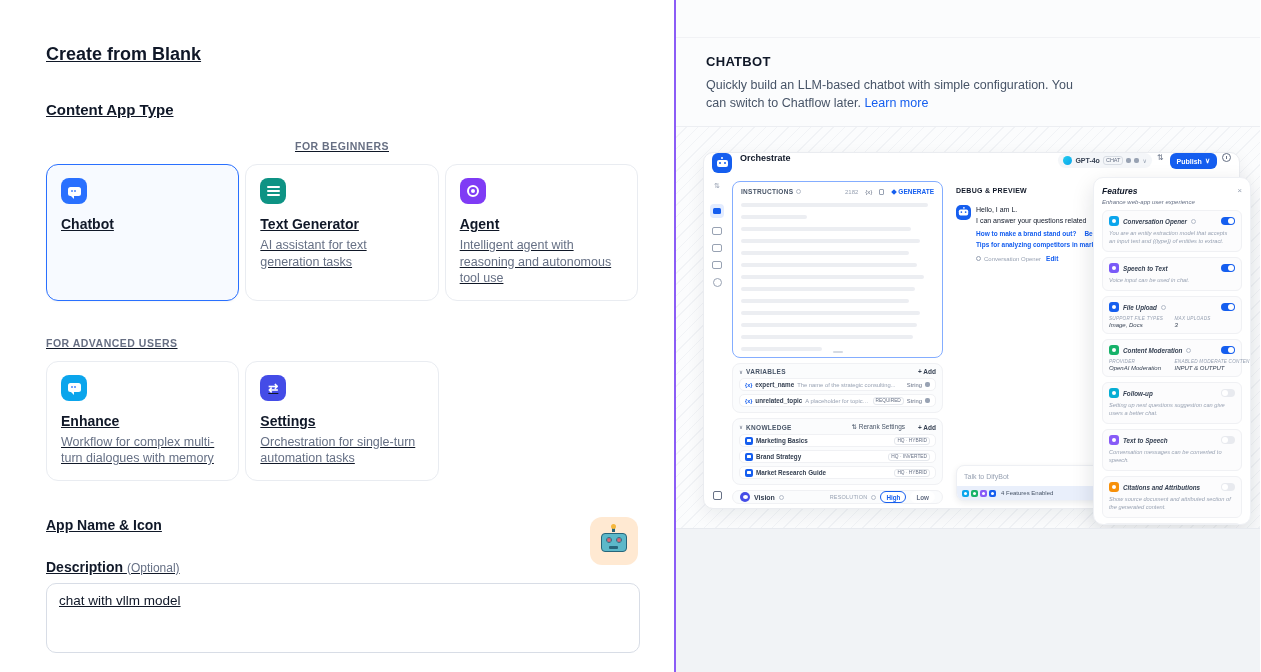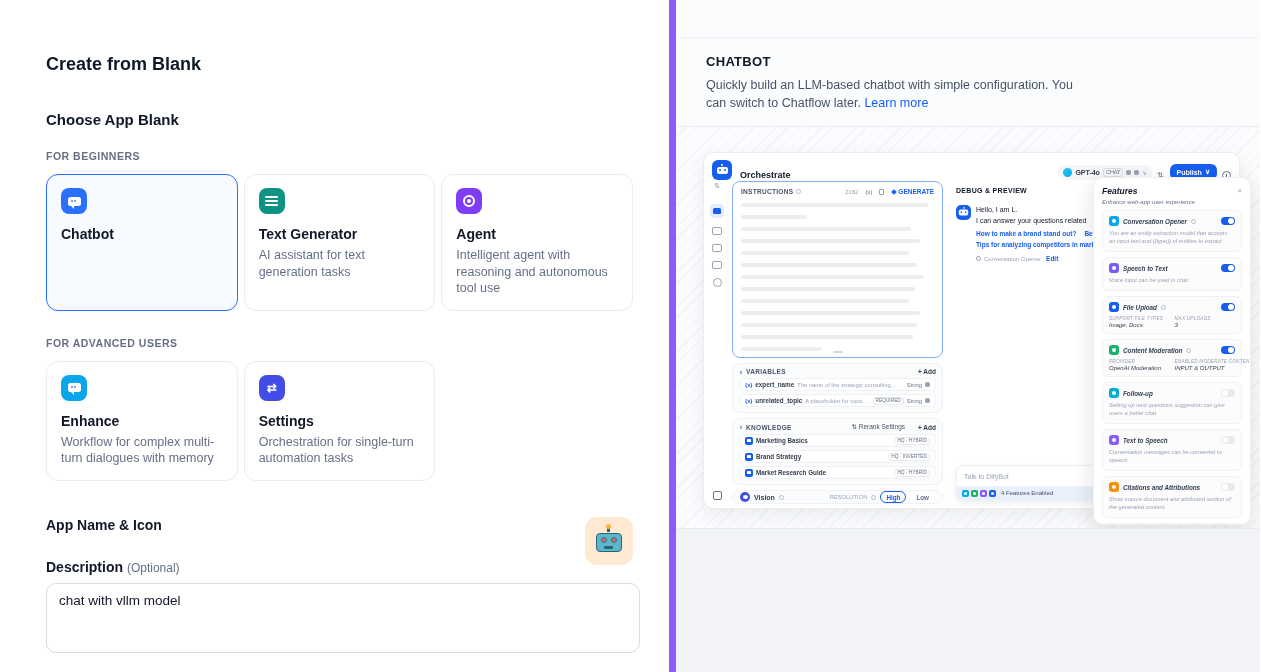--- a/index.html
+++ b/index.html
@@ -1,26 +1,26 @@
 <!DOCTYPE html>
 <html><head>
 <meta charset="utf-8">
 <style>
   * { margin:0; padding:0; box-sizing:border-box; }
   html,body { width:1261px; height:672px; }
   body { font-family:"Liberation Sans", sans-serif; background:#fff; color:#101828; overflow:hidden; }
   .app { display:flex; width:1261px; height:672px; }
 
   
-  .left-panel { width:676px; height:100%; background:#fff; border-right:7px solid #8b5cf6; padding:10px 36px 0 46px; }
+  .left-panel { width:676px; height:100%; background:#fff; border-right:2px solid #8b5cf6; padding:0 36px 0 46px;text-decoration:underline; }
   .page-title { margin-top:44px; font-size:18px; font-weight:700; color:#101828; }
   .section-label { margin-top:36px; font-size:15px; font-weight:700; color:#101828; }
   .group-label { font-size:10.5px; font-weight:600; color:#676f83; letter-spacing:.5px; }
-  .gl-1 { margin-top:22px; }
-  .gl-2 { margin-top:26px; }
+  .gl-1 { margin-top:22px;text-align:center; }
+  .gl-2 { margin-top:36px; }
   .cards { margin-top:12px; display:grid; grid-template-columns:repeat(3,1fr); gap:6px; }
   .card { background:#fff; border:1px solid #e9ecf1; border-radius:12px; padding:13px 14px; min-height:97px; cursor:pointer; }
   .card.selected { border:1.5px solid #2970ff; background:#f7faff; box-shadow:0 1px 2px rgba(16,24,40,.04); }
   .card-icon { width:26px; height:26px; border-radius:8px; display:flex; align-items:center; justify-content:center; position:relative; }
   .glyph-bubble { width:13px; height:9px; background:#fff; border-radius:2.5px; position:relative; }
   .glyph-bubble::after { content:""; position:absolute; left:2px; bottom:-3px; border-left:4px solid transparent; border-top:4px solid #fff; }
   .glyph-bubble .dotrow { position:absolute; top:3px; left:3px; width:2px; height:2px; border-radius:50%; background:rgba(41,112,255,.85); box-shadow:3px 0 0 rgba(41,112,255,.85); }
   .glyph-agent { width:12px; height:12px; border:2px solid #fff; border-radius:50%; position:relative; }
   .glyph-agent::after { content:""; position:absolute; top:2px; left:2px; width:4px; height:4px; background:#fff; border-radius:50%; }
   .glyph-lines { width:13px; height:2px; background:#fff; border-radius:1px; box-shadow:0 4px 0 #fff, 0 8px 0 #fff; margin-top:-8px; }
@@ -49,21 +49,21 @@
   .intro { padding:16px 0 14px 30px; }
   .intro-heading { font-size:13px; font-weight:700; color:#101828; letter-spacing:.3px; }
   .intro-desc { margin-top:7px; font-size:12.5px; line-height:1.45; color:#475467; width:390px; }
   .learn-more { color:#155eef; text-decoration:none; cursor:pointer; }
   .preview-area { position:relative; height:403px; border-top:1px solid #eceef2; border-bottom:1px solid #e7eaef; overflow:hidden;
     background:repeating-linear-gradient(135deg, #fbfcfd 0 7px, #f1f3f6 7px 8px); }
   .bottom-fill { flex:1; background:#f1f3f6; }
 
   
   .pwindow { position:absolute; left:27px; top:25px; width:537px; height:357px; background:#fff; border:1px solid #eaecf0; border-radius:10px; box-shadow:0 6px 18px rgba(16,24,40,.07); }
-  .pw-header { height:27px; display:flex; align-items:flex-end; padding:0 8px; }
+  .pw-header { height:27px; display:flex; align-items:flex-start; padding:0 8px; }
   .pw-appicon { width:20px; height:20px; border-radius:6px; background:#155eef; display:flex; align-items:center; justify-content:center; }
   .bot-mini { position:relative; width:11px; height:7px; background:#fff; border-radius:2px; }
   .bot-mini::before { content:""; position:absolute; top:-3px; left:4.5px; width:2px; height:2px; background:#fff; border-radius:1px; }
   .bot-mini::after { content:""; position:absolute; top:2px; left:2px; width:2px; height:2px; background:#155eef; border-radius:50%; box-shadow:5px 0 0 #155eef; }
   .pw-title { margin-left:8px; font-size:9px; font-weight:700; color:#101828; }
   .pw-hspacer { flex:1; }
   .model-pill { height:15px; background:#f4f6f9; border-radius:8px; display:flex; align-items:center; gap:3px; padding:0 5px; }
   .model-dot { width:9px; height:9px; border-radius:50%; background:linear-gradient(135deg,#22ccee,#0ba5ec); }
   .model-name { font-size:7px; font-weight:600; color:#354052; }
   .model-badge { font-size:5.5px; color:#667085; border:1px solid #d7dce3; border-radius:3px; padding:0 2px; line-height:7px; }
@@ -164,21 +164,21 @@
   .meta-label { font-size:4.7px; color:#98a2b3; letter-spacing:.2px; white-space:nowrap; }
   .meta-value { font-size:6px; color:#354052; }
 </style>
 </head>
 <body>
 
 <div class="app">
 
   <div class="left-panel">
     <div class="page-title">Create from Blank</div>
-    <div class="section-label">Choose App Blank</div>
+    <div class="section-label">Content App Type</div>
     <div class="group-label gl-1">FOR BEGINNERS</div>
     <div class="cards" id="beginner-cards">
         <div class="card selected">
           <div class="card-icon" style="background: rgb(41, 112, 255);">
             <div class="glyph-bubble">
               <span class="dotrow"></span>
             </div>
           </div>
           <div class="card-title">Chatbot</div>
         </div>

